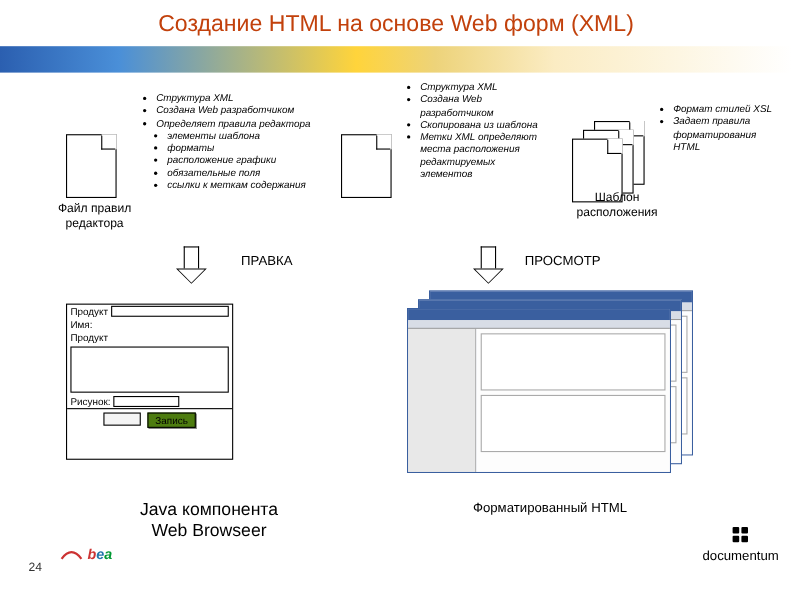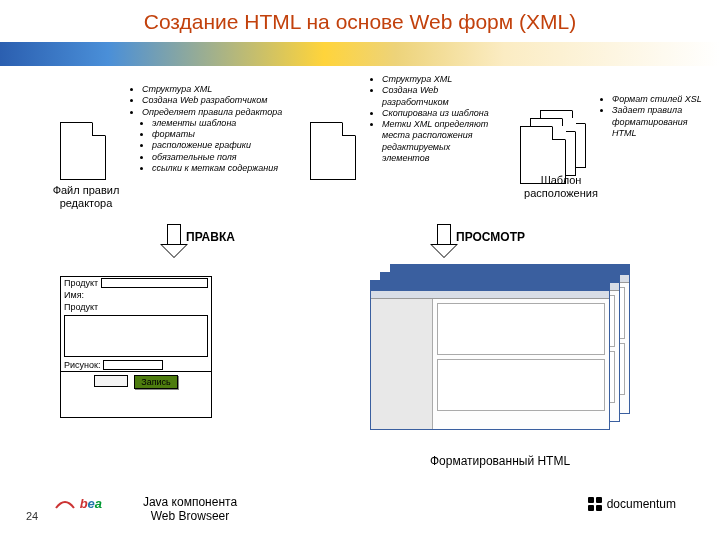--- a/index.html
+++ b/index.html
@@ -115,21 +115,21 @@
   .stack { position:absolute; }
   .stack > * { position:absolute; }
   .footer-logo-bea { font-weight:bold; font-style:italic; font-size:13px; }
   .footer-logo-bea .b { color:#c33; }
   .footer-logo-bea .e { color:#27a; }
   .footer-logo-bea .a { color:#093; }
   .documentum { font-size:12px; display:flex; align-items:center; gap:4px; }
   .doclogo { display:inline-flex; flex-wrap:wrap; width:16px; height:16px; }
   .doclogo span { width:6px; height:6px; background:#000; margin:1px; border-radius:1px; }
   .pagenum { font-size:11px; color:#333; }
-  .section-label { font-size:12px; text-align:left;font-weight:bold; }
+  .section-label { font-size:12px; text-align:right; }
 </style>
 </head>
 <body>
 
 <div class="title">Создание HTML на основе Web форм (XML)</div>
 <div class="banner"></div>
 
 <div class="canvas">
 
   <div class="abs file-icon" style="top:56px; left:60px;">
@@ -250,32 +250,32 @@
       <div class="body">
         <div class="side"></div>
         <div class="main">
           <div class="panel"></div>
           <div class="panel"></div>
         </div>
       </div>
     </div>
   </div>
 
-  <div class="abs lbl" style="top:388px; left:110px; width:160px; font-size:12px; white-space:pre-line;margin-top:41px;">Java компонента
+  <div class="abs lbl" style="top:388px; left:110px; width:160px; font-size:16px; white-space:pre-line;">Java компонента
 Web Browseer</div>
   <div class="abs lbl" style="top:388px; left:390px; width:220px; font-size:12px;">Форматированный HTML</div>
 
   <div class="abs pagenum" style="bottom:18px; left:26px;">24</div>
   <div class="abs footer-logo-bea" style="bottom:28px; left:54px;">
     <svg width="22" height="14" style="vertical-align:middle">
         <path d="M2 10 Q11 -2 20 10" stroke="#c33" stroke-width="2" fill="none"></path>
       </svg>
     <span class="b">b</span><span class="e">e</span><span class="a">a</span>
   </div>
-  <div class="abs documentum" style="bottom:28px; right:44px;">
+  <div class="abs documentum" style="bottom:28px; right:12px;flex-direction:column;">
     <span class="doclogo">
         <span></span>
         <span></span>
         <span></span>
         <span></span>
       </span>
     <span>documentum</span>
   </div>
 
 </div>

